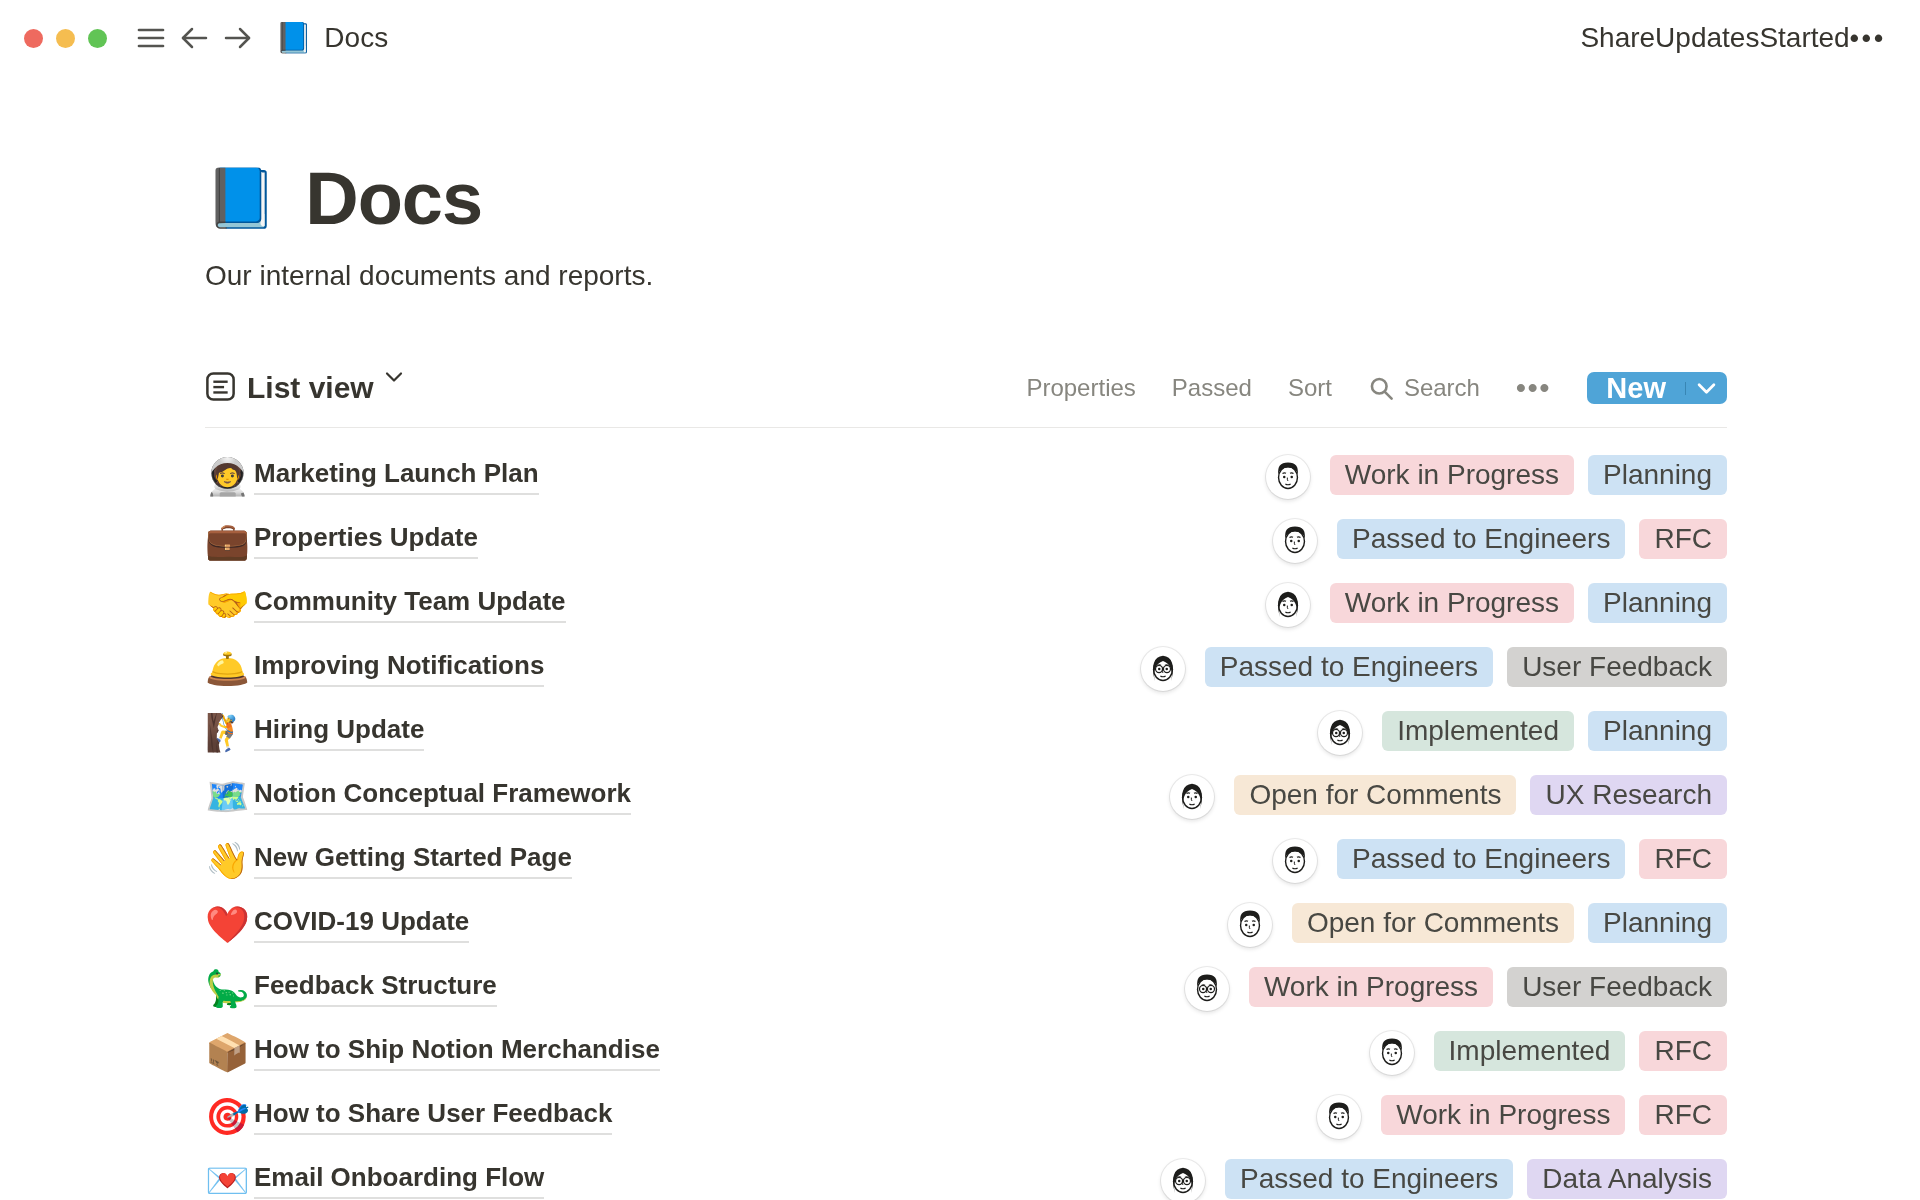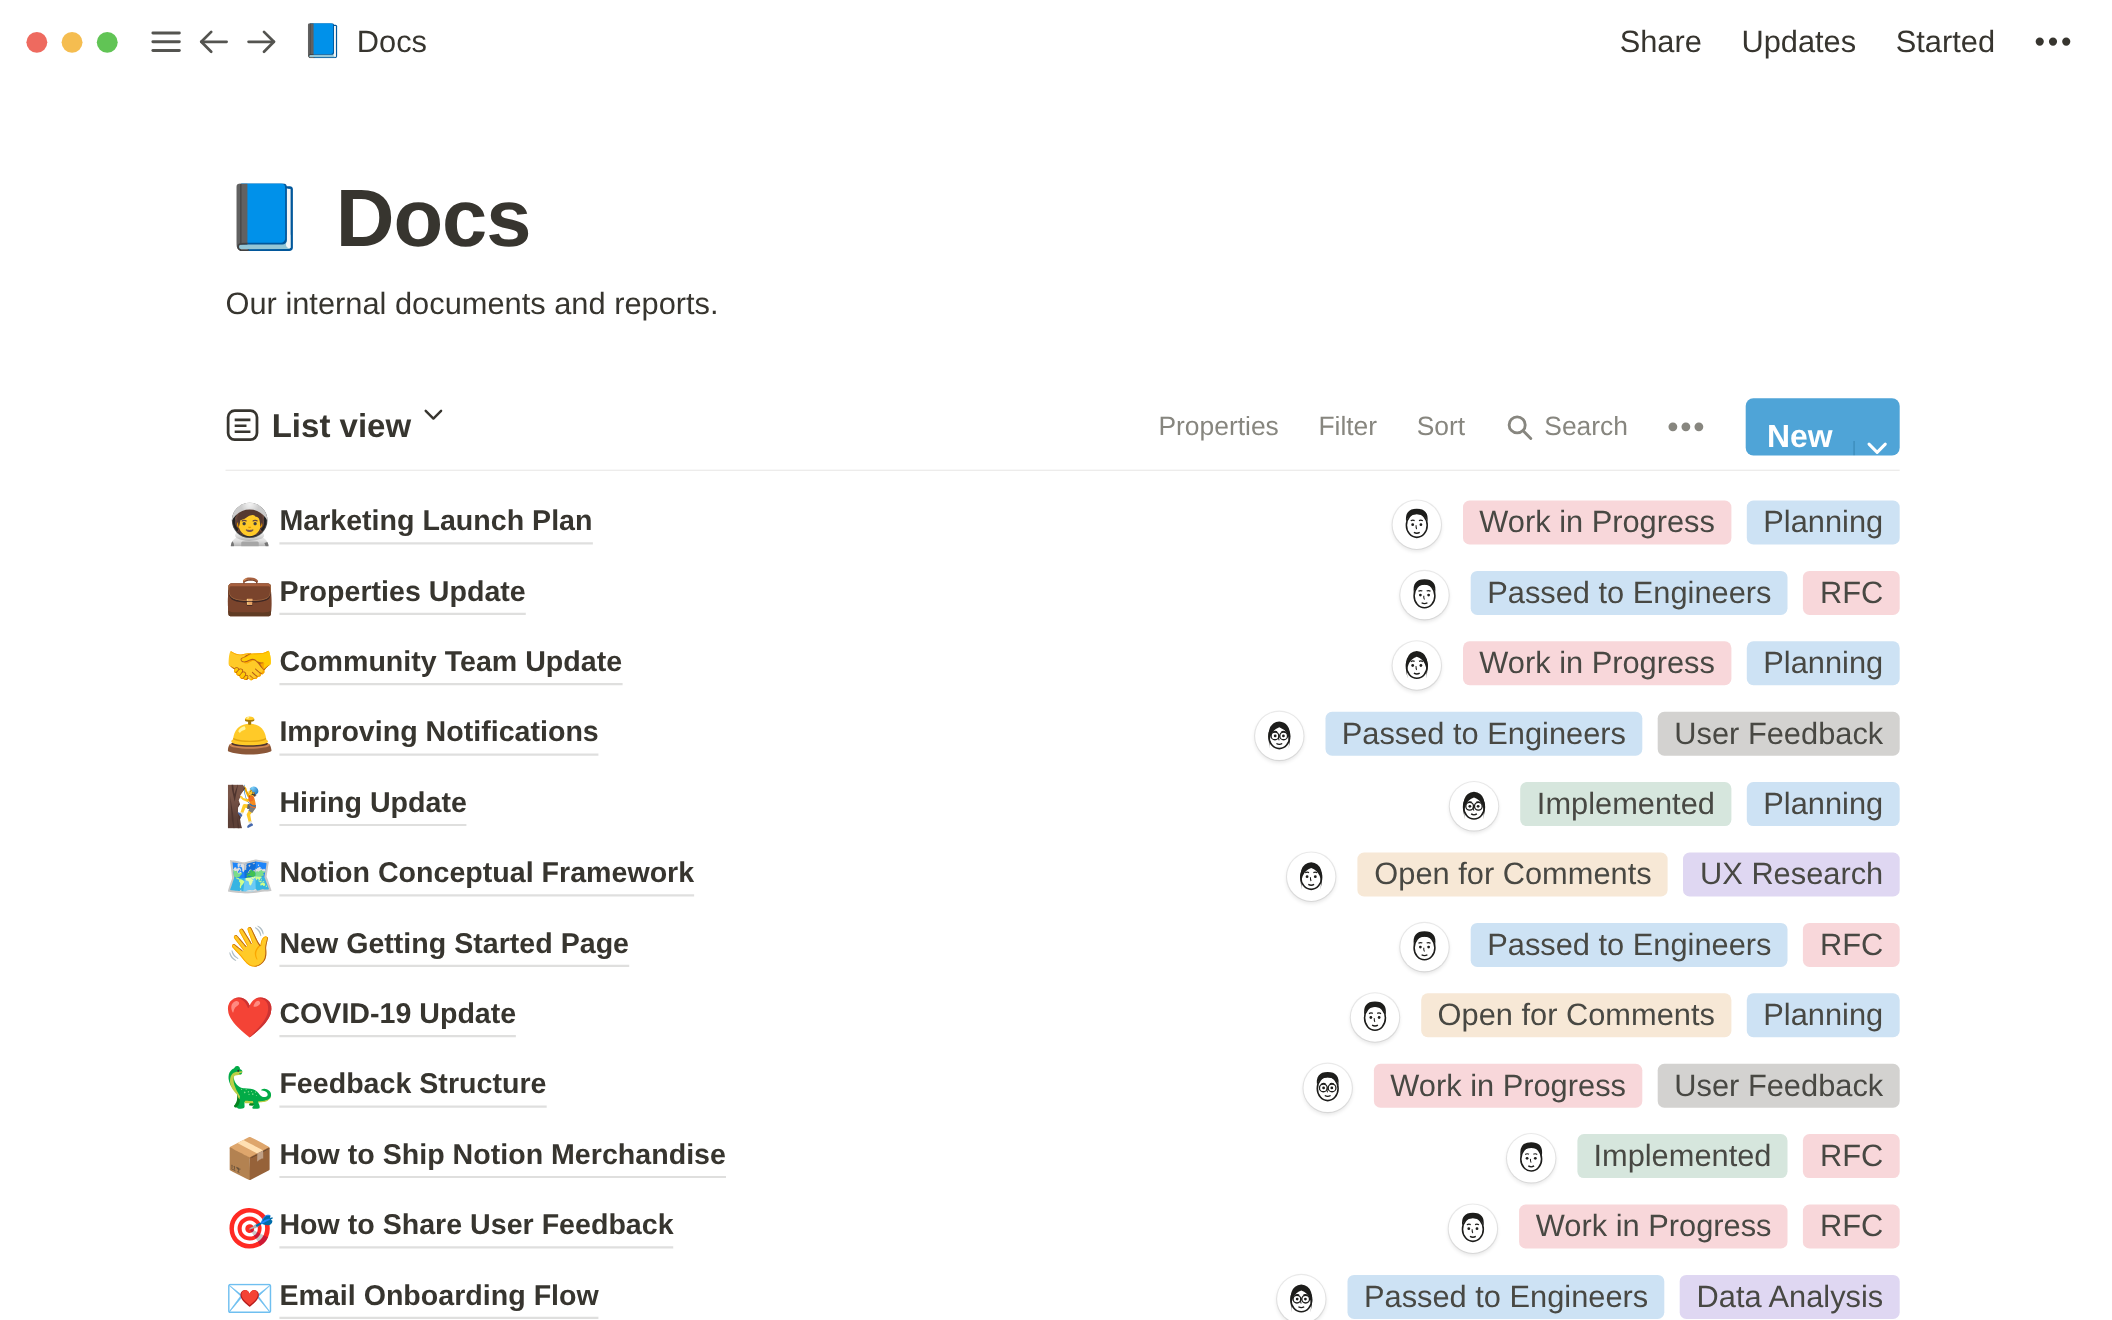--- a/index.html
+++ b/index.html
@@ -12,41 +12,41 @@
   .tl.red    { background:#EE6A5F; }
   .tl.yellow { background:#F5BD50; }
   .tl.green  { background:#61C455; }
   .tb-icon { display:flex; align-items:center; justify-content:center; }
   .hamburger { margin-left:17px; }
   .nav-arrow { margin-left:14px; }
   .crumb { display:flex; align-items:center; margin-left:22px; gap:12px; }
   .crumb-emoji { font-size:30px; line-height:1; }
   .crumb-title { font-size:28px; font-weight:500; }
   .topbar-spacer { flex:1; }
-  .topbar-right { display:flex; align-items:flex-start; gap:36px; }
+  .topbar-right { display:flex; align-items:flex-end; }
   .topbar-right .tb-label { font-size:28px; cursor:default; }
   .tb-dots { font-size:26px; letter-spacing:3px; font-weight:700; }
 
   
   .content { margin:0 193px 0 205px; width:1522px; }
   .title-row { display:flex; align-items:center; gap:28px; margin-top:74px; height:96px; }
   .page-emoji { font-size:58px; line-height:1; }
   .page-title { font-size:74px; font-weight:700; letter-spacing:-1px; }
   .subtitle { margin-top:14px; font-size:28px; height:34px; }
 
   
   .toolbar { margin-top:70px; height:48px; display:flex; align-items:center; }
   .view-switch { display:flex; align-items:flex-start; gap:11px; cursor:pointer; }
   .view-label { font-size:30px; font-weight:600; }
   .toolbar-spacer { flex:1; }
   .toolbar-right { display:flex; align-items:center; gap:36px; }
   .tb-action { font-size:24px; color:#87867F; cursor:pointer; }
   .search-group { display:flex; align-items:center; gap:9px; cursor:pointer; }
   .toolbar-dots { font-size:28px; color:#87867F; letter-spacing:2px; font-weight:700; cursor:pointer; }
-  .new-btn { display:flex; align-items:flex-end; height:52px; border-radius:7px; overflow:hidden; cursor:pointer; }
+  .new-btn { display:flex; align-items:center; height:32px; border-radius:7px; overflow:hidden; cursor:pointer; }
   .new-btn-main { color:#fff; font-size:29px; font-weight:600; display:flex; align-items:center; padding:0 19px; }
   .new-btn-chev { width:42px; display:flex; align-items:center; justify-content:center;
                   border-left:1px solid rgba(14,80,115,0.35); }
 
   .divider { margin-top:15px; border-top:1.5px solid #E9E8E6; }
 
   
   .rows { padding-top:17px; }
   .row { height:64px; display:flex; align-items:center; cursor:pointer; }
   .row-left { display:flex; align-items:center; min-width:0; }
@@ -166,21 +166,21 @@
       <span class="view-label">List view</span>
       <svg width="18" height="12" viewBox="0 0 18 12" fill="none" stroke="#37352F" stroke-width="2.2" stroke-linecap="round" stroke-linejoin="round">
           <path d="M2 2.5 L9 9.5 L16 2.5"></path>
         </svg>
     </span>
 
     <span class="toolbar-spacer"></span>
 
     <span class="toolbar-right">
       <span class="tb-action">Properties</span>
-      <span class="tb-action">Filter</span>
+      <span class="tb-action">Passed</span>
       <span class="tb-action">Sort</span>
       <span class="search-group">
         <svg width="27" height="27" viewBox="0 0 24 24" fill="none" stroke="#87867F" stroke-width="2.3" stroke-linecap="round">
             <circle cx="10" cy="10" r="6.5"></circle>
             <path d="M15.2 15.2 L21 21"></path>
           </svg>
         <span class="tb-action">Search</span>
       </span>
       <span class="toolbar-dots">•••</span>
       <span class="new-btn" style="background: rgb(79, 164, 215);">

